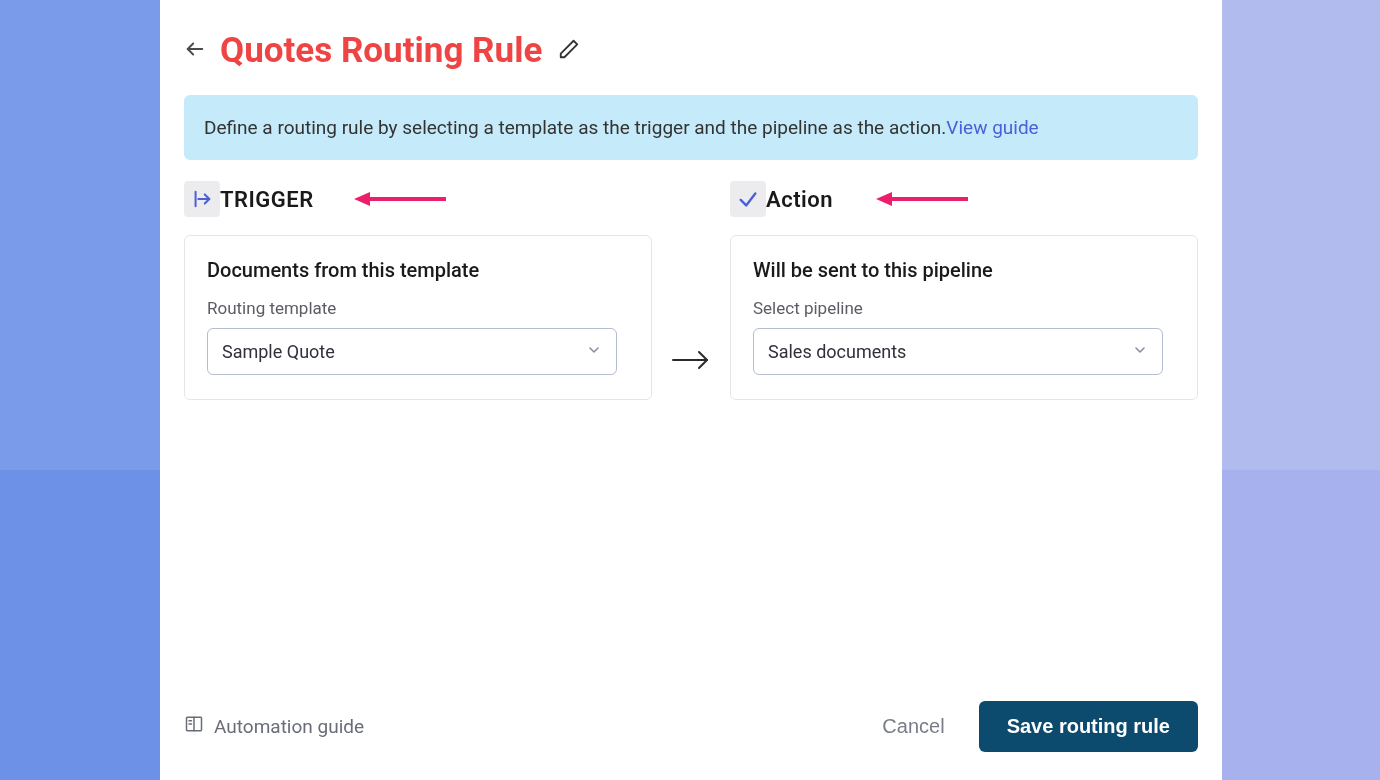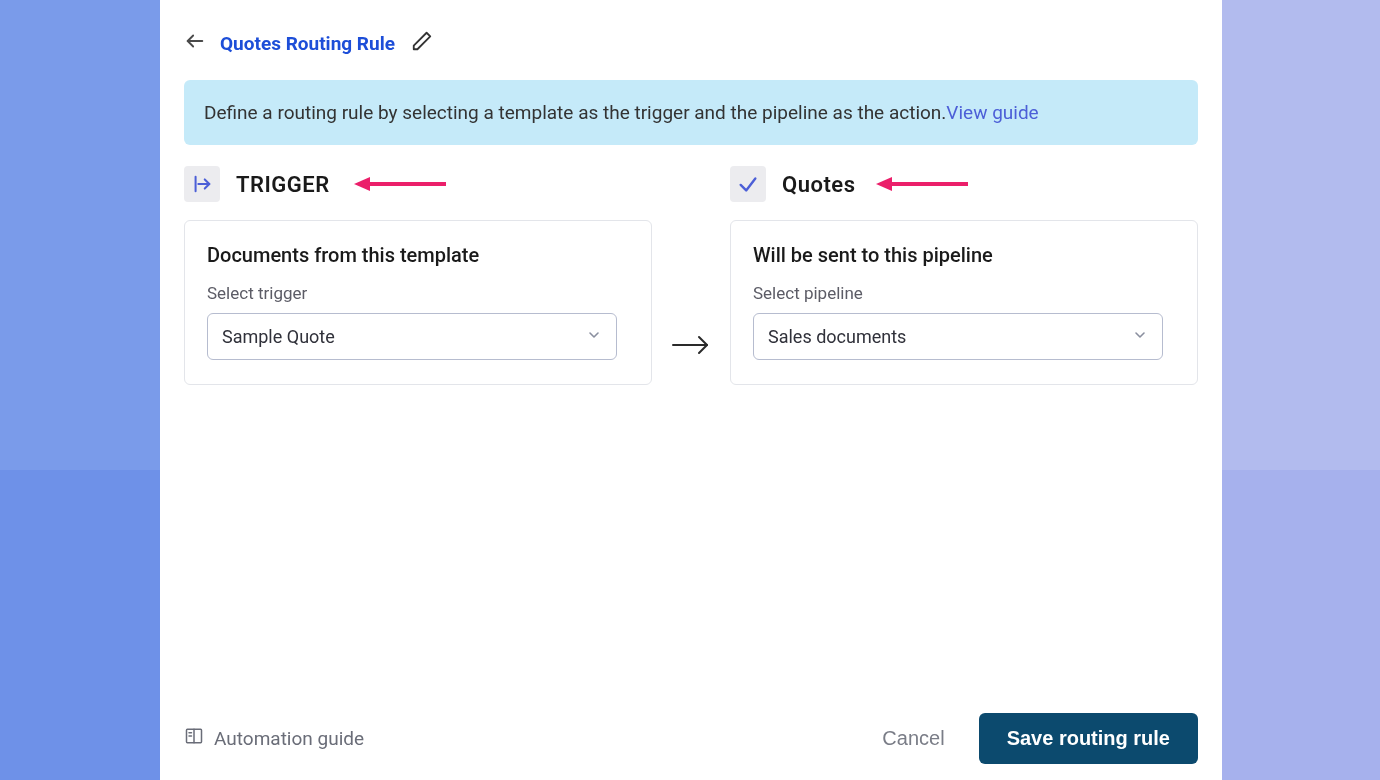--- a/index.html
+++ b/index.html
@@ -33,41 +33,41 @@
     padding: 30px 24px 0 24px;
     display: flex; flex-direction: column;
   }
   .header-row {
     display: flex; align-items: center; gap: 14px; margin-bottom: 24px;
   }
   .back-arrow {
     width: 22px; height: 22px; color: #4a4a4a; cursor: pointer;
   }
   .page-title {
-    font-size: 19px; font-weight: 700; color: #1d4ed8;
+    font-size: 35px; font-weight: 700; color: #ef4444;
   }
   .edit-pencil {
     width: 22px; height: 22px; color: #333; cursor: pointer; margin-left: 2px;
   }
   .info-banner {
     background: #c5eaf9;
     border-radius: 6px;
     padding: 18px 20px;
     font-size: 19px; color: #333; line-height: 1.55;
     margin-bottom: 21px;
   }
   .info-banner a { color: #4c5fd7; text-decoration: none; cursor: pointer; }
   .columns {
     display: flex; align-items: stretch; gap: 0; position: relative;
   }
   .col {
     flex: 1; min-width: 0;
   }
   .col-head {
-    display: flex; align-items: center; gap: 16px; margin-bottom: 18px;
+    display: flex; align-items: center; margin-bottom: 18px;
     position: relative;
   }
   .mini-icon-box {
     width: 36px; height: 36px; background: #ececef; border-radius: 4px;
     display: flex; align-items: center; justify-content: center;
   }
   .mini-icon-box svg { width: 22px; height: 22px; }
   .col-title {
     font-size: 22px; font-weight: 600; letter-spacing: 0.5px; color: #1a1a1a;
   }
@@ -89,21 +89,21 @@
     color: #2a2a2a;
   }
   .mid-arrow svg { width: 40px; height: 24px; }
   .annot-arrow {
     position: absolute;
   }
   .annot-arrow svg { height: 20px; }
   .footer {
     margin-top: auto;
     display: flex; align-items: center; justify-content: space-between;
-    padding: 20px 0 16px 0;
+    padding: 20px 0 28px 0;
   }
   .guide-link {
     display: flex; align-items: center; gap: 10px; color: #6a6d78; font-size: 19px;
     cursor: pointer;
   }
   .guide-link svg { width: 20px; height: 20px; }
   .footer-right { display: flex; align-items: center; gap: 34px; }
   .cancel-btn { color: #7a7d87; font-size: 20px; background: none; border: none; cursor: pointer; }
   .save-btn {
     background: #0c4a6e; color: #fff; font-size: 20px; font-weight: 600;
@@ -153,21 +153,21 @@
         <div class="col-title">TRIGGER</div>
         <span class="annot-arrow" style="left: 170px; top: 8px;">
           <svg width="92" viewBox="0 0 92 20">
               <line x1="92" y1="10" x2="14" y2="10" stroke="#eb1f6a" stroke-width="4"></line>
               <polygon points="0,10 16,3 16,17" fill="#eb1f6a"></polygon>
             </svg>
         </span>
       </div>
       <div class="section-card">
         <div class="card-title">Documents from this template</div>
-        <div class="field-label">Select trigger</div>
+        <div class="field-label">Routing template</div>
         <div class="select-box">
           <span>Sample Quote</span>
           <span class="chev">
             <svg width="16" height="16" viewBox="0 0 24 24" fill="none" stroke="currentColor" stroke-width="2.4" stroke-linecap="round" stroke-linejoin="round">
                 <polyline points="6 9 12 15 18 9"></polyline>
               </svg>
           </span>
         </div>
       </div>
     </div>
@@ -179,21 +179,21 @@
         </svg>
     </div>
 
     <div class="col">
       <div class="col-head">
         <div class="mini-icon-box">
           <svg viewBox="0 0 24 24" fill="none" stroke="#4c5fd7" stroke-width="2.6" stroke-linecap="round" stroke-linejoin="round">
               <polyline points="4 13 10 19 20 6"></polyline>
             </svg>
         </div>
-        <div class="col-title">Quotes</div>
+        <div class="col-title">Action</div>
         <span class="annot-arrow" style="left: 146px; top: 8px;">
           <svg width="92" viewBox="0 0 92 20">
               <line x1="92" y1="10" x2="14" y2="10" stroke="#eb1f6a" stroke-width="4"></line>
               <polygon points="0,10 16,3 16,17" fill="#eb1f6a"></polygon>
             </svg>
         </span>
       </div>
       <div class="section-card">
         <div class="card-title">Will be sent to this pipeline</div>
         <div class="field-label">Select pipeline</div>

